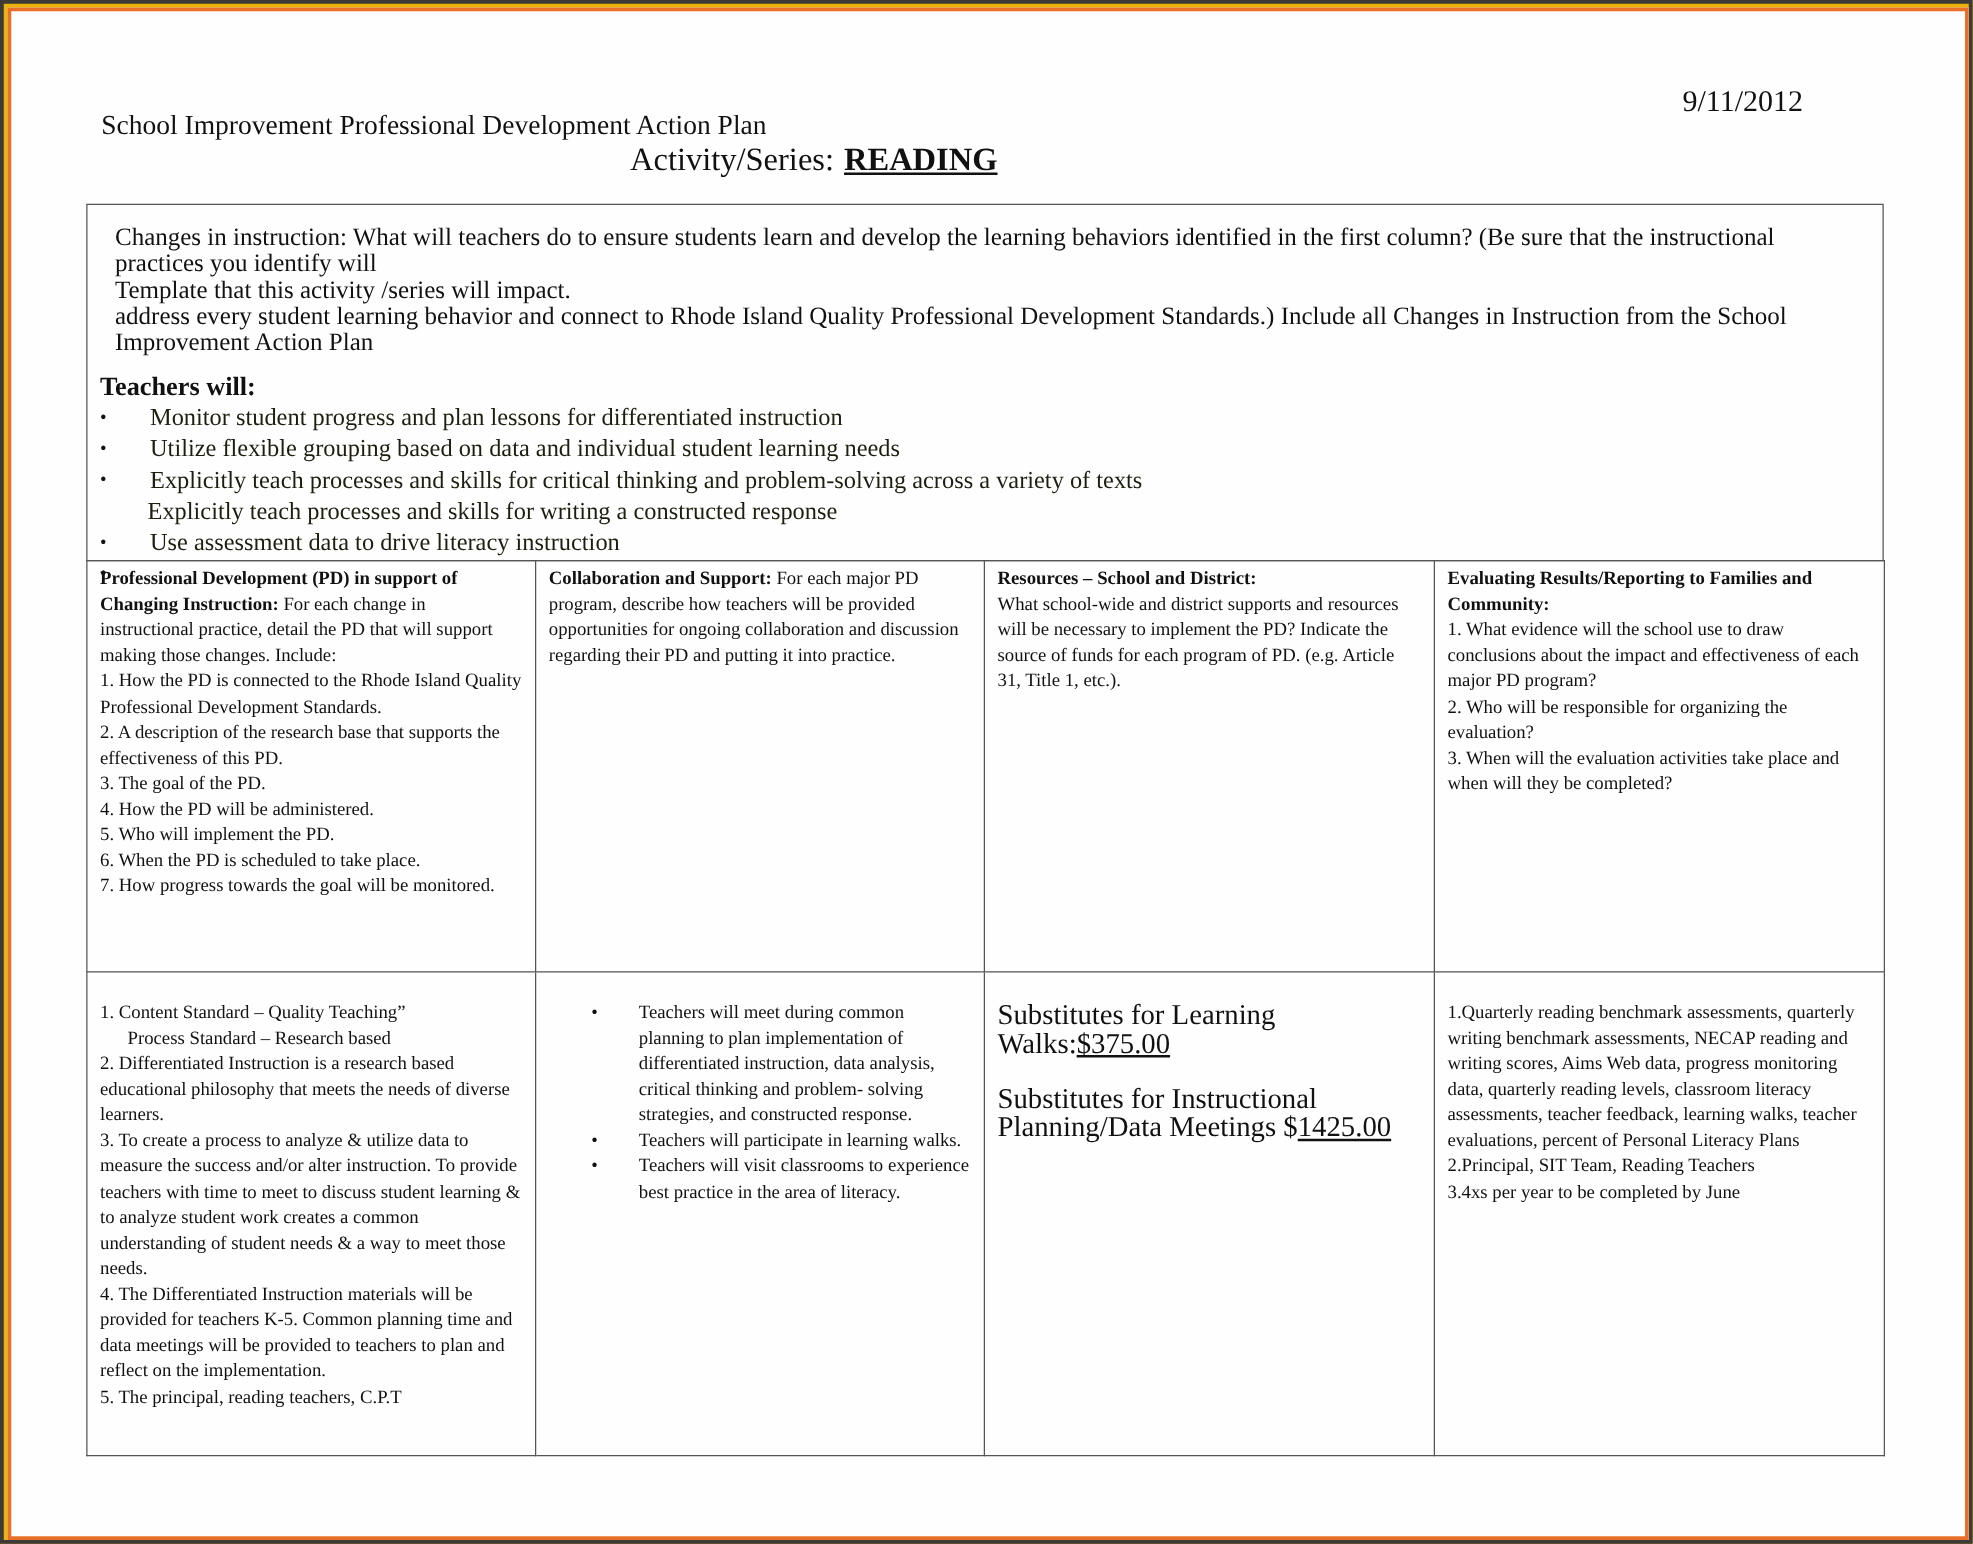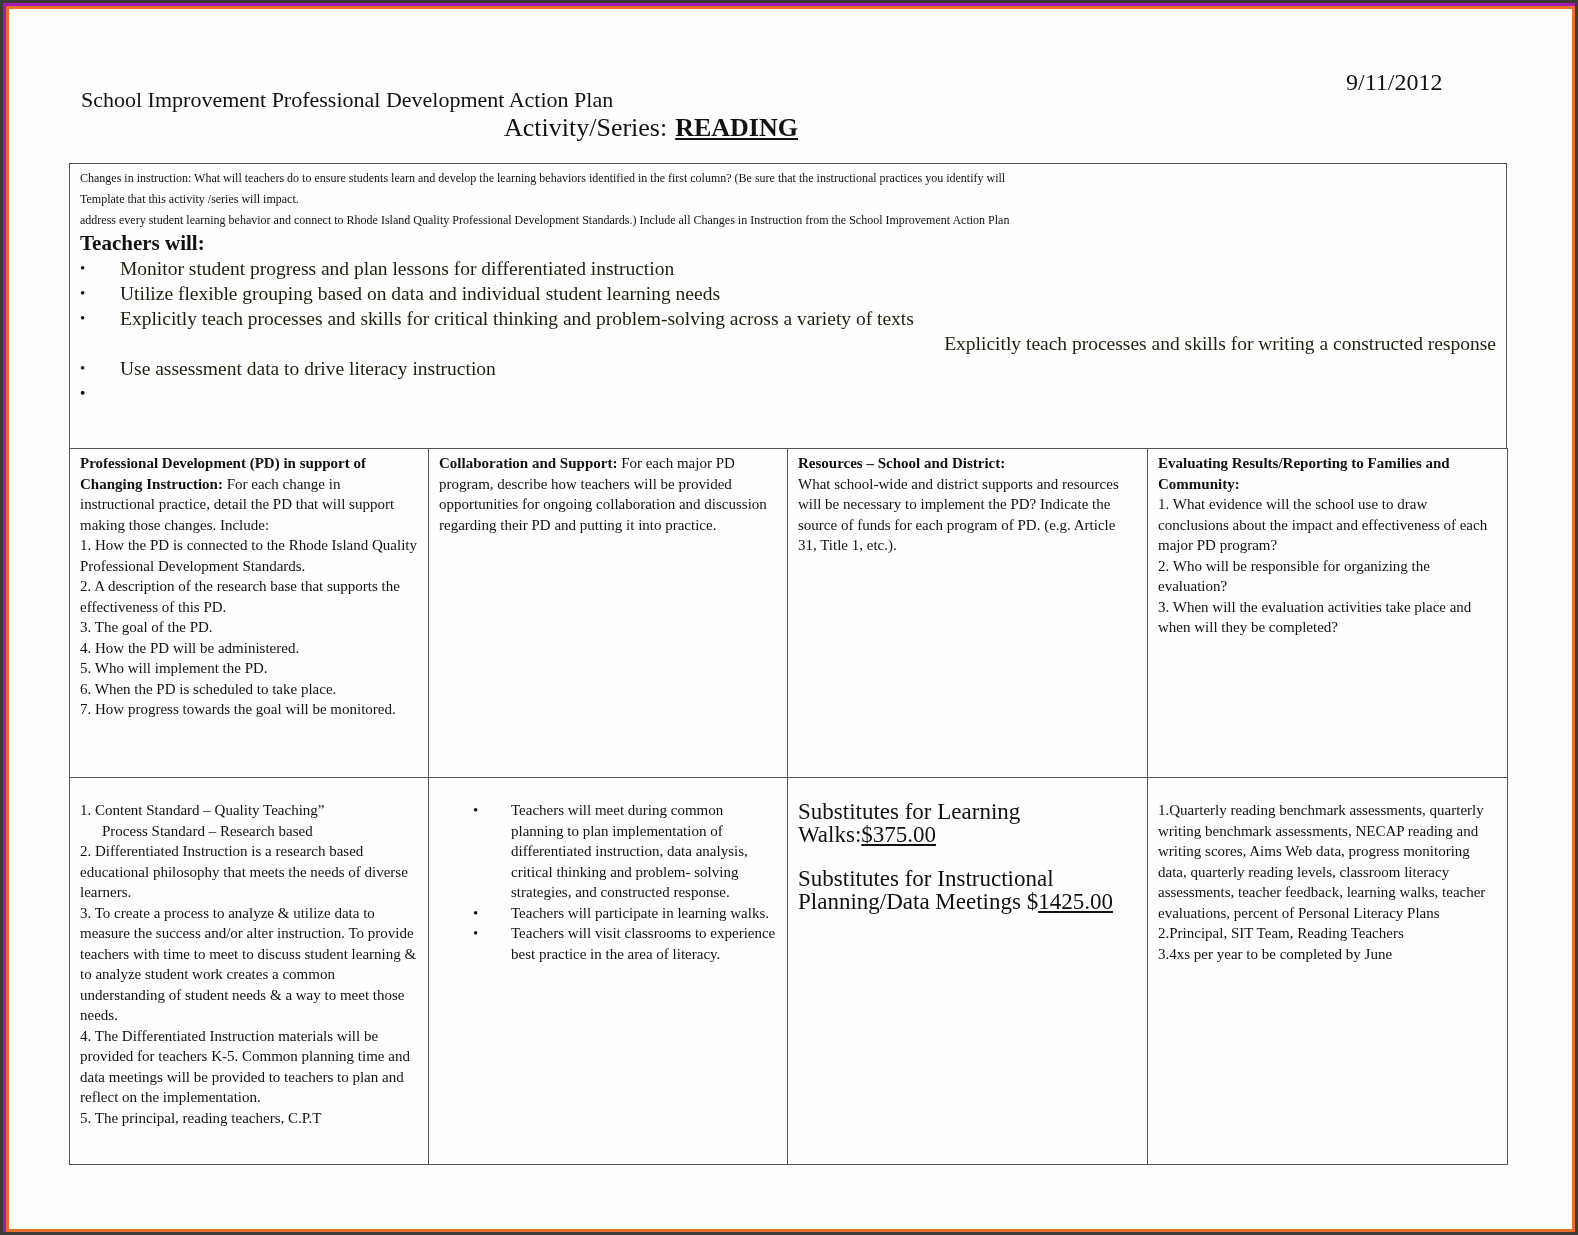--- a/index.html
+++ b/index.html
@@ -12,21 +12,21 @@
     }
     .frame {
       position: absolute;
       left: 0; top: 0;
       width: 1578px; height: 1235px;
       box-sizing: border-box;
       border-top: 3px solid #3d3a38;
       border-left: 3px solid #3d3a38;
       border-right: 3px solid #3d3a38;
       border-bottom: 3px solid #3d3a38;
-      background: #a21caf;
+      background: #eab308;
     }
     .page {
       position: absolute;
       left: 3px; top: 3px;
       width: 1569px; height: 1226px;
       box-sizing: border-box;
       border: 3px solid #e8702a;
       background: #fefefe;
       font-family: "Liberation Serif", "DejaVu Serif", serif;
       color: #111;
@@ -56,23 +56,23 @@
     }
     .changes-box {
       position: absolute;
       left: 60px; top: 154px;
       width: 1438px; height: 286px;
       box-sizing: border-box;
       border: 1.5px solid #555;
       padding: 4px 10px 0 10px;
     }
     .changes-intro {
-      font-size: 12px;
+      font-size: 20px;
       line-height: 21px;
-      margin: 0;
+      margin: 12px;
     }
     .teachers-heading {
       font-size: 21px;
       font-weight: bold;
       line-height: 24px;
       margin: 0 0 1px 0;
     }
     .teachers-list {
       list-style: none;
       margin: 0;
@@ -88,21 +88,20 @@
     }
     .teachers-list li .bullet {
       position: absolute;
       left: 0;
       top: 0;
       font-size: 15px;
       color: #111;
     }
     .teachers-list li.no-bullet {
       padding-left: 38px;
-      text-align: right;
     }
     .plan-table {
       position: absolute;
       left: 60px; top: 439px;
       width: 1438px;
       border-collapse: collapse;
       table-layout: fixed;
     }
     .plan-table td {
       border: 1.5px solid #555;

